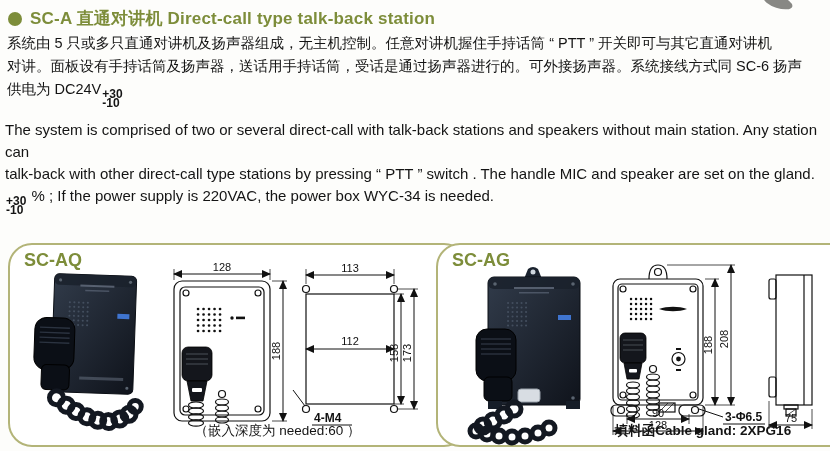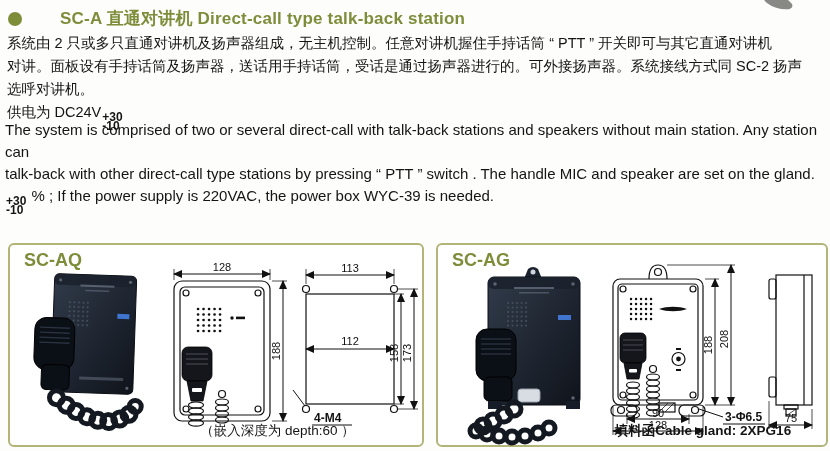--- a/index.html
+++ b/index.html
@@ -3,29 +3,29 @@
 <meta charset="utf-8">
 <style>
   html,body{margin:0;padding:0;}
   body{width:830px;height:451px;position:relative;background:#fdfdfb;overflow:hidden;
        font-family:"Liberation Sans","DejaVu Sans",sans-serif;color:#141414;}
   .artifact{position:absolute;top:-4px;left:763px;width:30px;height:12px;background:#6a6a66;
             border-radius:50%;transform:rotate(18deg);opacity:.8;}
   
   .title-row{position:absolute;top:7px;left:8px;display:flex;align-items:center;gap:8px;}
   .bullet{width:14px;height:14px;border-radius:50%;background:#7d8d3a;flex:none;}
-  .title-text{font-size:17px;font-weight:bold;color:#7d8d3a;letter-spacing:.2px;margin-left:30px;}
+  .title-text{font-size:17px;font-weight:bold;color:#7d8d3a;letter-spacing:.2px;}
   
   .cn{position:absolute;top:32px;left:7px;width:820px;font-size:14.5px;line-height:23px;}
   .en{position:absolute;top:119px;left:5px;width:824px;font-size:15px;line-height:22px;}
   .tol{display:inline-flex;flex-direction:column;font-size:12px;line-height:8.5px;
        vertical-align:-4px;font-weight:600;margin:0 1px;}
   
   .panel{position:absolute;top:243px;height:200px;background:#fff;border:2px solid #b3b478;
-         border-radius:6px;}
+         border-radius:24px;padding-left:44px;}
   .panel-aq{left:8px;width:412px;}
   .panel-ag{left:436px;width:388px;}
   .model{position:absolute;top:5px;left:14px;font-size:18px;font-weight:bold;color:#7d8d3a;}
   .caption{position:absolute;bottom:5px;font-size:13.5px;text-align:center;}
   .cap-aq{left:135px;width:265px;}
   .cap-ag{left:135px;width:260px;font-weight:bold;}
   svg{position:absolute;overflow:visible;}
   svg text{font-family:"Liberation Sans","DejaVu Sans",sans-serif;font-size:11px;fill:#111;}
   .dim{stroke:#111;stroke-width:1;fill:none;}
   .ext{stroke:#111;stroke-width:.75;fill:none;}
@@ -38,39 +38,38 @@
 <body>
 
 <div class="artifact"></div>
 
 <div class="title-row">
   <span class="bullet"></span>
   <span class="title-text">SC-A 直通对讲机 Direct-call type talk-back station</span>
 </div>
 
 <div class="cn">
-  <div>系统由 2 只或多只直通对讲机及扬声器组成，无主机控制。任意对讲机握住手持话筒 “ PTT ” 开关即可与其它直通对讲机</div>
-  <div>对讲。面板设有手持话筒及扬声器，送话用手持话筒，受话是通过扬声器进行的。可外接扬声器。系统接线方式同 SC-2 扬声</div>
-  <div>选呼对讲机。</div>
+  <div>系统由 5 只或多只直通对讲机及扬声器组成，无主机控制。任意对讲机握住手持话筒 “ PTT ” 开关即可与其它直通对讲机</div>
+  <div>对讲。面板设有手持话筒及扬声器，送话用手持话筒，受话是通过扬声器进行的。可外接扬声器。系统接线方式同 SC-6 扬声</div>
   <div>
     <span>供电为 DC24V</span><span class="tol">
         <span>+30</span>
         <span>-10</span>
       </span>
   </div>
 </div>
 
 <div class="en">
   <div>The system is comprised of two or several direct-call with talk-back stations and speakers without main station. Any station can</div>
   <div>talk-back with other direct-call type stations by pressing “ PTT ” switch . The handle MIC and speaker are set on the gland.</div>
   <div>
     <span class="tol">
         <span>+30</span>
         <span>-10</span>
-      </span><span> % ;   If the power supply is 220VAC, the power box WYC-39 is needed.</span>
+      </span><span> % ;   If the power supply is 220VAC, the power box WYC-34 is needed.</span>
   </div>
 </div>
 
 <div class="panel panel-aq">
   <div class="model">SC-AQ</div>
 
   <svg style="left:18px;top:24px;" width="130" height="172" viewBox="0 0 130 172">
     <defs>
       <linearGradient id="gAQ" x1="0" y1="0" x2="1" y2="1">
         <stop offset="0" stop-color="#313b4a"></stop>
@@ -202,21 +201,21 @@
     <line class="ext" x1="108" y1="28" x2="128" y2="28"></line>
       <line class="ext" x1="108" y1="148" x2="128" y2="148"></line>
     <line class="dim" x1="124" y1="28" x2="124" y2="148" marker-start="url(#mAQ2)" marker-end="url(#mAQ2)"></line>
     <text transform="translate(121,92) rotate(-90)" text-anchor="middle">173</text>
 
     <line class="dim" x1="3" y1="129" x2="15" y2="145"></line>
     <text x="24" y="161" class="note">4-M4</text>
     <line class="dim" x1="22" y1="164" x2="62" y2="164"></line>
   </svg>
 
-  <div class="caption cap-aq">（嵌入深度为 depth:60 ）</div>
+  <div class="caption cap-aq">（嵌入深度为 needed:60 ）</div>
 </div>
 
 <div class="panel panel-ag">
   <div class="model">SC-AG</div>
 
   <svg style="left:24px;top:18px;" width="145" height="180" viewBox="0 0 145 180">
     <defs>
       <linearGradient id="gAG" x1="0" y1="0" x2="1" y2="1">
         <stop offset="0" stop-color="#313b4a"></stop>
           <stop offset="1" stop-color="#0f131b"></stop>

